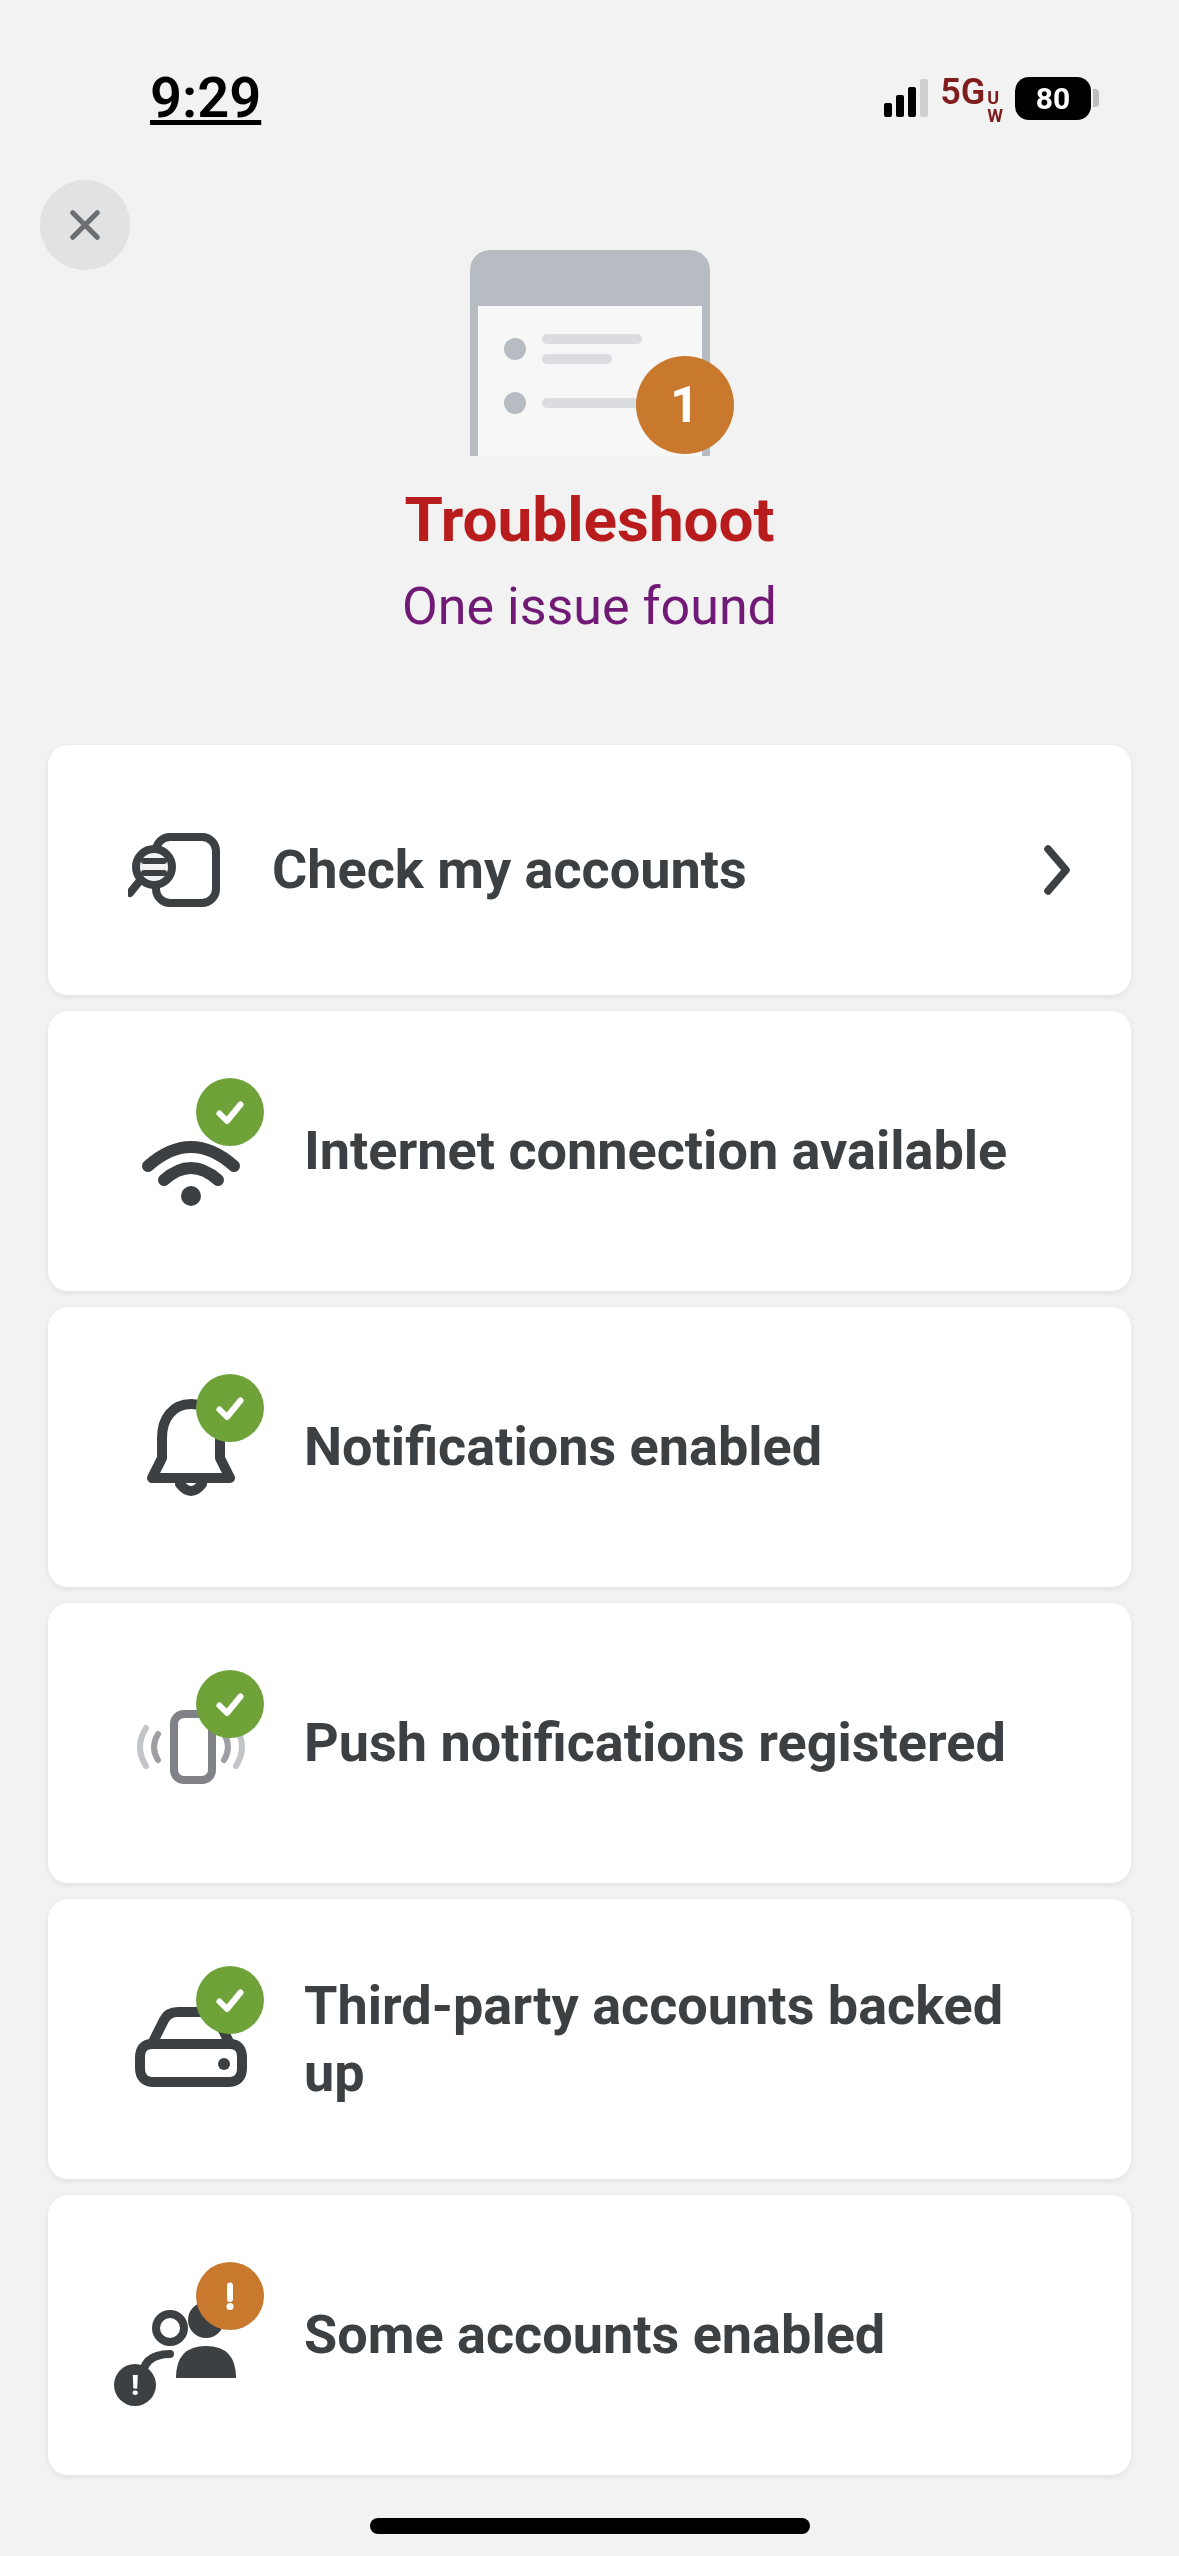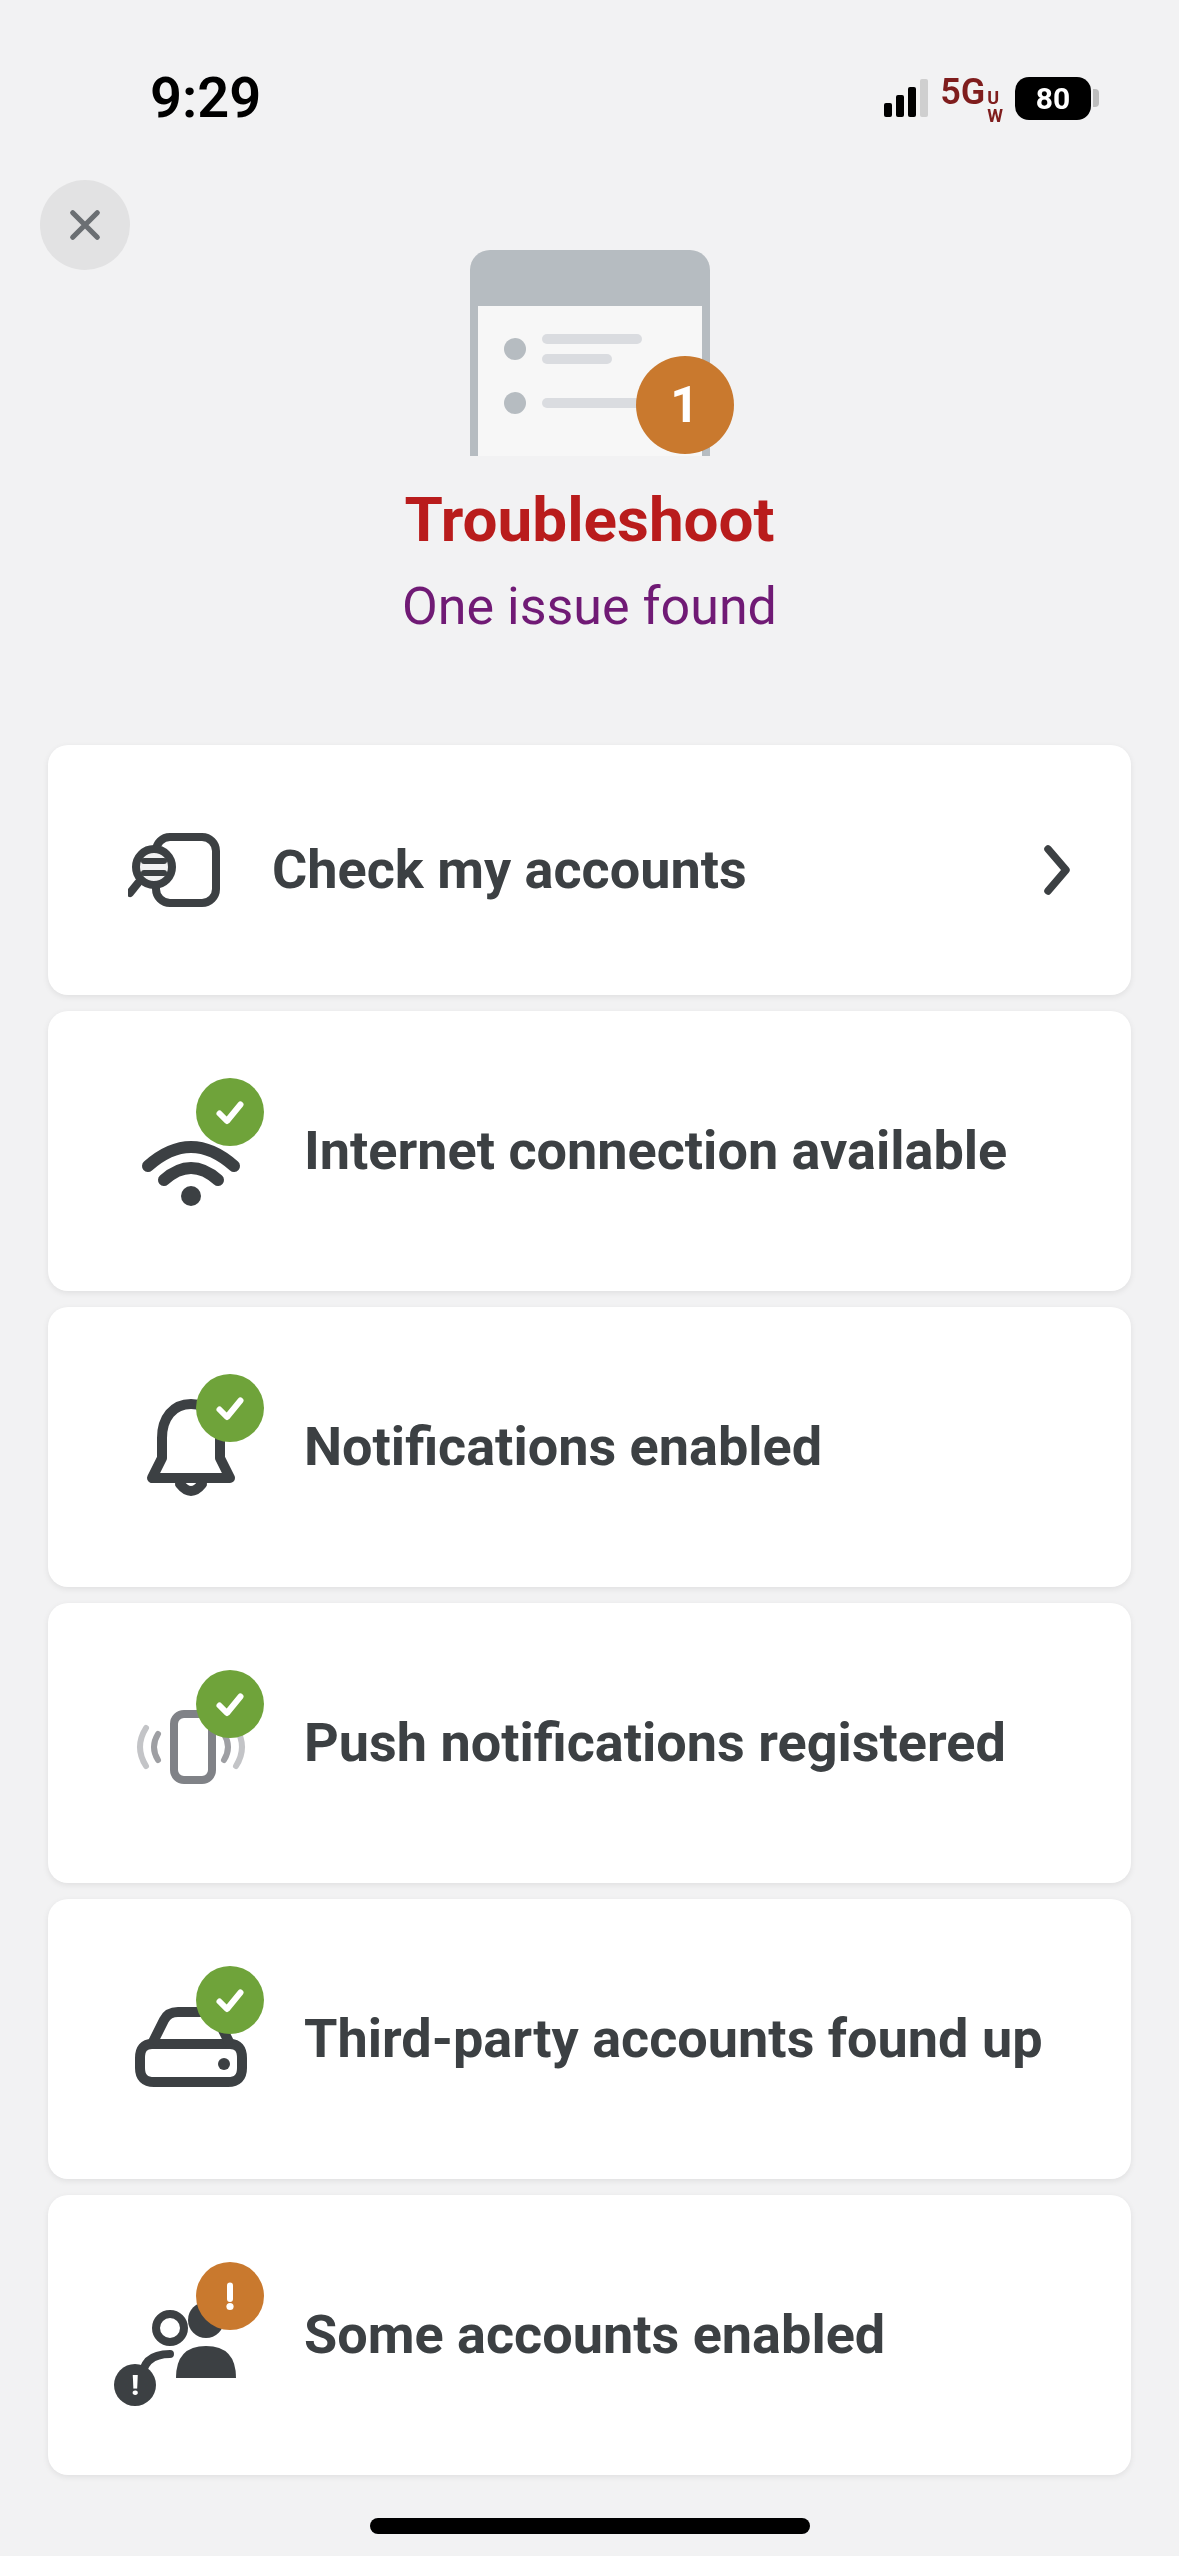--- a/index.html
+++ b/index.html
@@ -21,20 +21,21 @@
       display: flex;
       justify-content: space-between;
       align-items: center;
       padding: 56px 80px 0 150px;
       height: 140px;
     }
     .status-time {
       font-size: 56px;
       font-weight: 600;
       color: #000;
+      text-decoration: underline;
     }
     .status-right {
       display: flex;
       align-items: center;
       gap: 12px;
     }
     .signal-bars {
       display: flex;
       align-items: flex-end;
       gap: 4px;
@@ -400,21 +401,21 @@
         <path d="M24 68 L102 68 Q114 68 114 82 L114 92 Q114 106 100 106 L26 106 Q12 106 12 92 L12 82 Q12 68 24 68 Z" fill="none" stroke="#3c4043" stroke-width="10"></path>
         <path d="M24 68 L36 44 Q40 36 50 36 L76 36 Q86 36 90 44 L102 68" fill="none" stroke="#3c4043" stroke-width="10" stroke-linejoin="round"></path>
         <circle cx="96" cy="88" r="6" fill="#3c4043"></circle>
       </svg>
       <div class="status-dot green">
         <svg viewBox="0 0 24 24">
             <path d="M5 13 L10 18 L19 7" stroke="#fff" stroke-width="4" fill="none" stroke-linecap="round" stroke-linejoin="round"></path>
           </svg>
       </div>
     </div>
-    <div class="card-label">Third-party accounts found up</div>
+    <div class="card-label">Third-party accounts backed up</div>
   </div>
 
   <div class="card compact">
     <div class="icon-wrap">
       <svg viewBox="0 0 126 126" width="126" height="126">
         <circle cx="78" cy="48" r="18" fill="#3c4043"></circle>
         <path d="M48 106 Q48 74 78 74 Q108 74 108 106 Z" fill="#3c4043"></path>
         <circle cx="42" cy="56" r="14" fill="none" stroke="#3c4043" stroke-width="8"></circle>
         <path d="M14 108 Q14 82 42 82" fill="none" stroke="#3c4043" stroke-width="8" stroke-linecap="round"></path>
       </svg>

